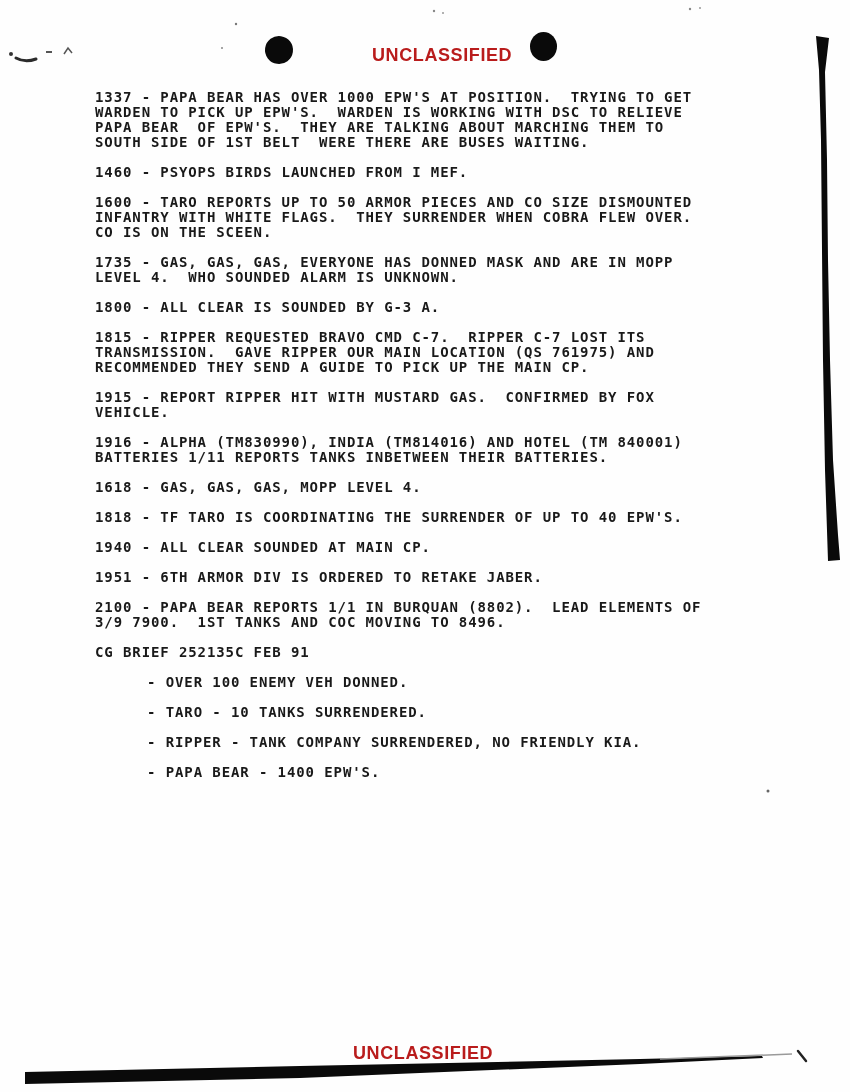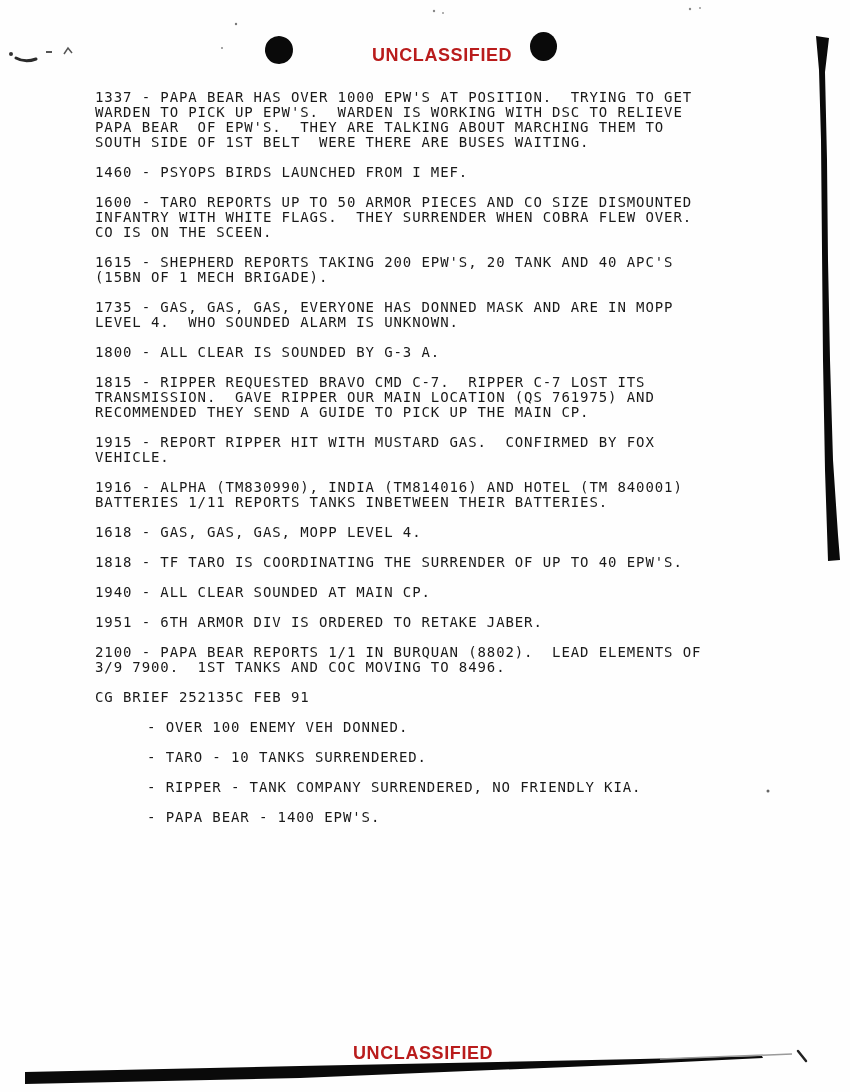--- a/index.html
+++ b/index.html
@@ -41,20 +41,21 @@
     color: #191919;
   }
   .entry {
     margin: 0 0 15px 0;
     white-space: pre;
     font-family: "DejaVu Sans Mono", monospace;
     font-size: 14px;
     line-height: 15px;
     letter-spacing: 0.9px;
     color: #191919;
+    font-weight: bold;
   }
   .entry.indent { padding-left: 52px; }
   
   .artifacts {
     position: absolute; inset: 0;
     pointer-events: none;
   }
 </style>
 </head>
 <body>
@@ -67,22 +68,20 @@
 
   <div class="log" id="log">
       <p class="entry">1337 - PAPA BEAR HAS OVER 1000 EPW'S AT POSITION.  TRYING TO GET
 WARDEN TO PICK UP EPW'S.  WARDEN IS WORKING WITH DSC TO RELIEVE
 PAPA BEAR  OF EPW'S.  THEY ARE TALKING ABOUT MARCHING THEM TO
 SOUTH SIDE OF 1ST BELT  WERE THERE ARE BUSES WAITING.</p>
       <p class="entry">1460 - PSYOPS BIRDS LAUNCHED FROM I MEF.</p>
       <p class="entry">1600 - TARO REPORTS UP TO 50 ARMOR PIECES AND CO SIZE DISMOUNTED
 INFANTRY WITH WHITE FLAGS.  THEY SURRENDER WHEN COBRA FLEW OVER.
 CO IS ON THE SCEEN.</p>
-      <p class="entry">1615 - SHEPHERD REPORTS TAKING 200 EPW'S, 20 TANK AND 40 APC'S
-(15BN OF 1 MECH BRIGADE).</p>
       <p class="entry">1735 - GAS, GAS, GAS, EVERYONE HAS DONNED MASK AND ARE IN MOPP
 LEVEL 4.  WHO SOUNDED ALARM IS UNKNOWN.</p>
       <p class="entry">1800 - ALL CLEAR IS SOUNDED BY G-3 A.</p>
       <p class="entry">1815 - RIPPER REQUESTED BRAVO CMD C-7.  RIPPER C-7 LOST ITS
 TRANSMISSION.  GAVE RIPPER OUR MAIN LOCATION (QS 761975) AND
 RECOMMENDED THEY SEND A GUIDE TO PICK UP THE MAIN CP.</p>
       <p class="entry">1915 - REPORT RIPPER HIT WITH MUSTARD GAS.  CONFIRMED BY FOX
 VEHICLE.</p>
       <p class="entry">1916 - ALPHA (TM830990), INDIA (TM814016) AND HOTEL (TM 840001)
 BATTERIES 1/11 REPORTS TANKS INBETWEEN THEIR BATTERIES.</p>

